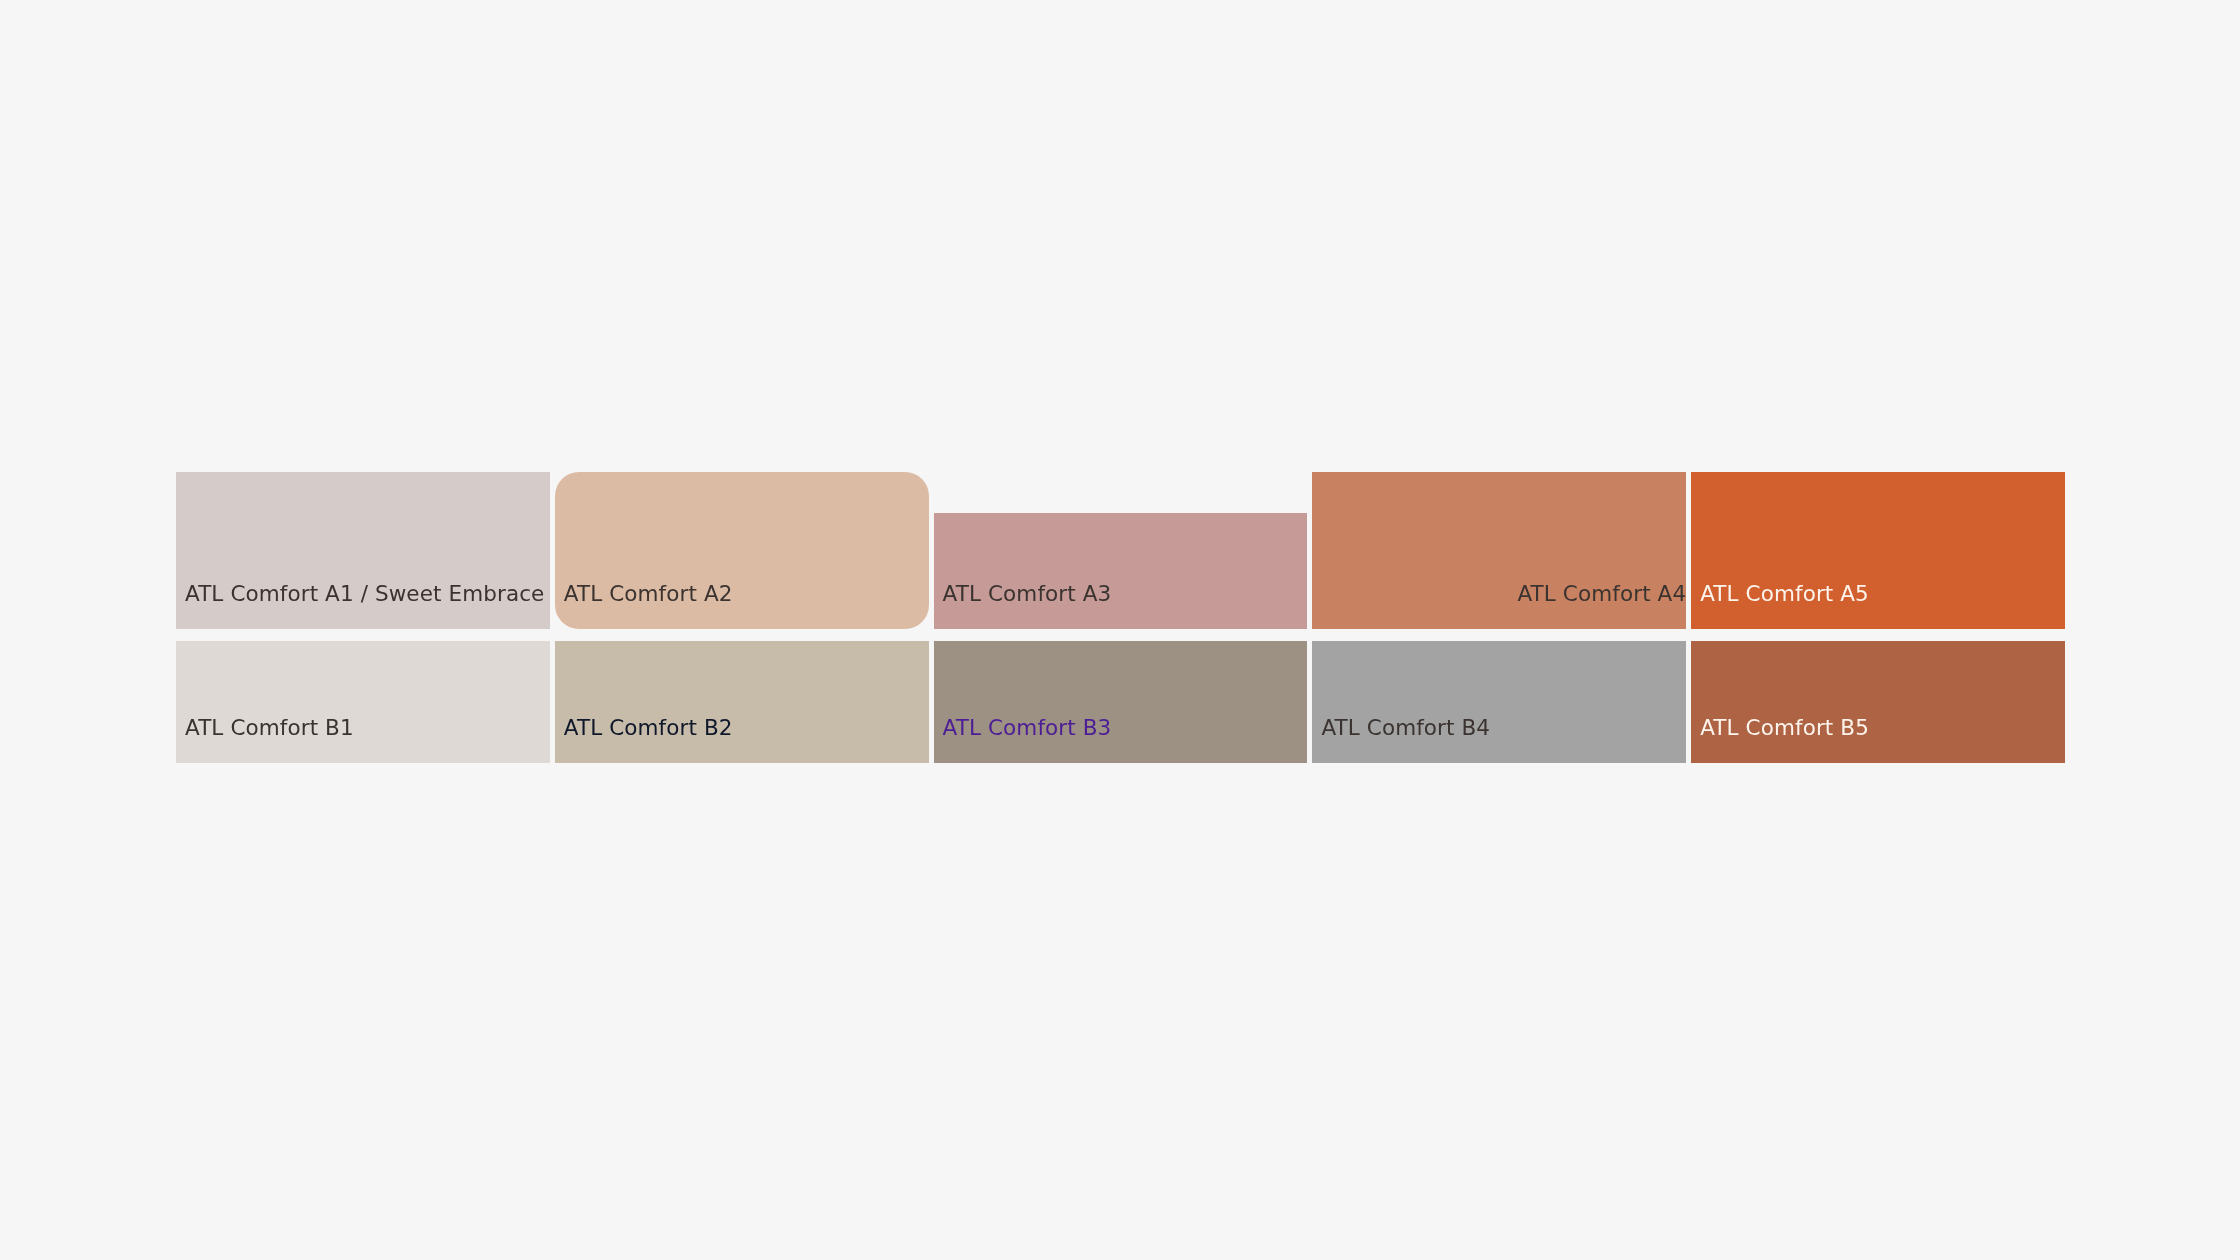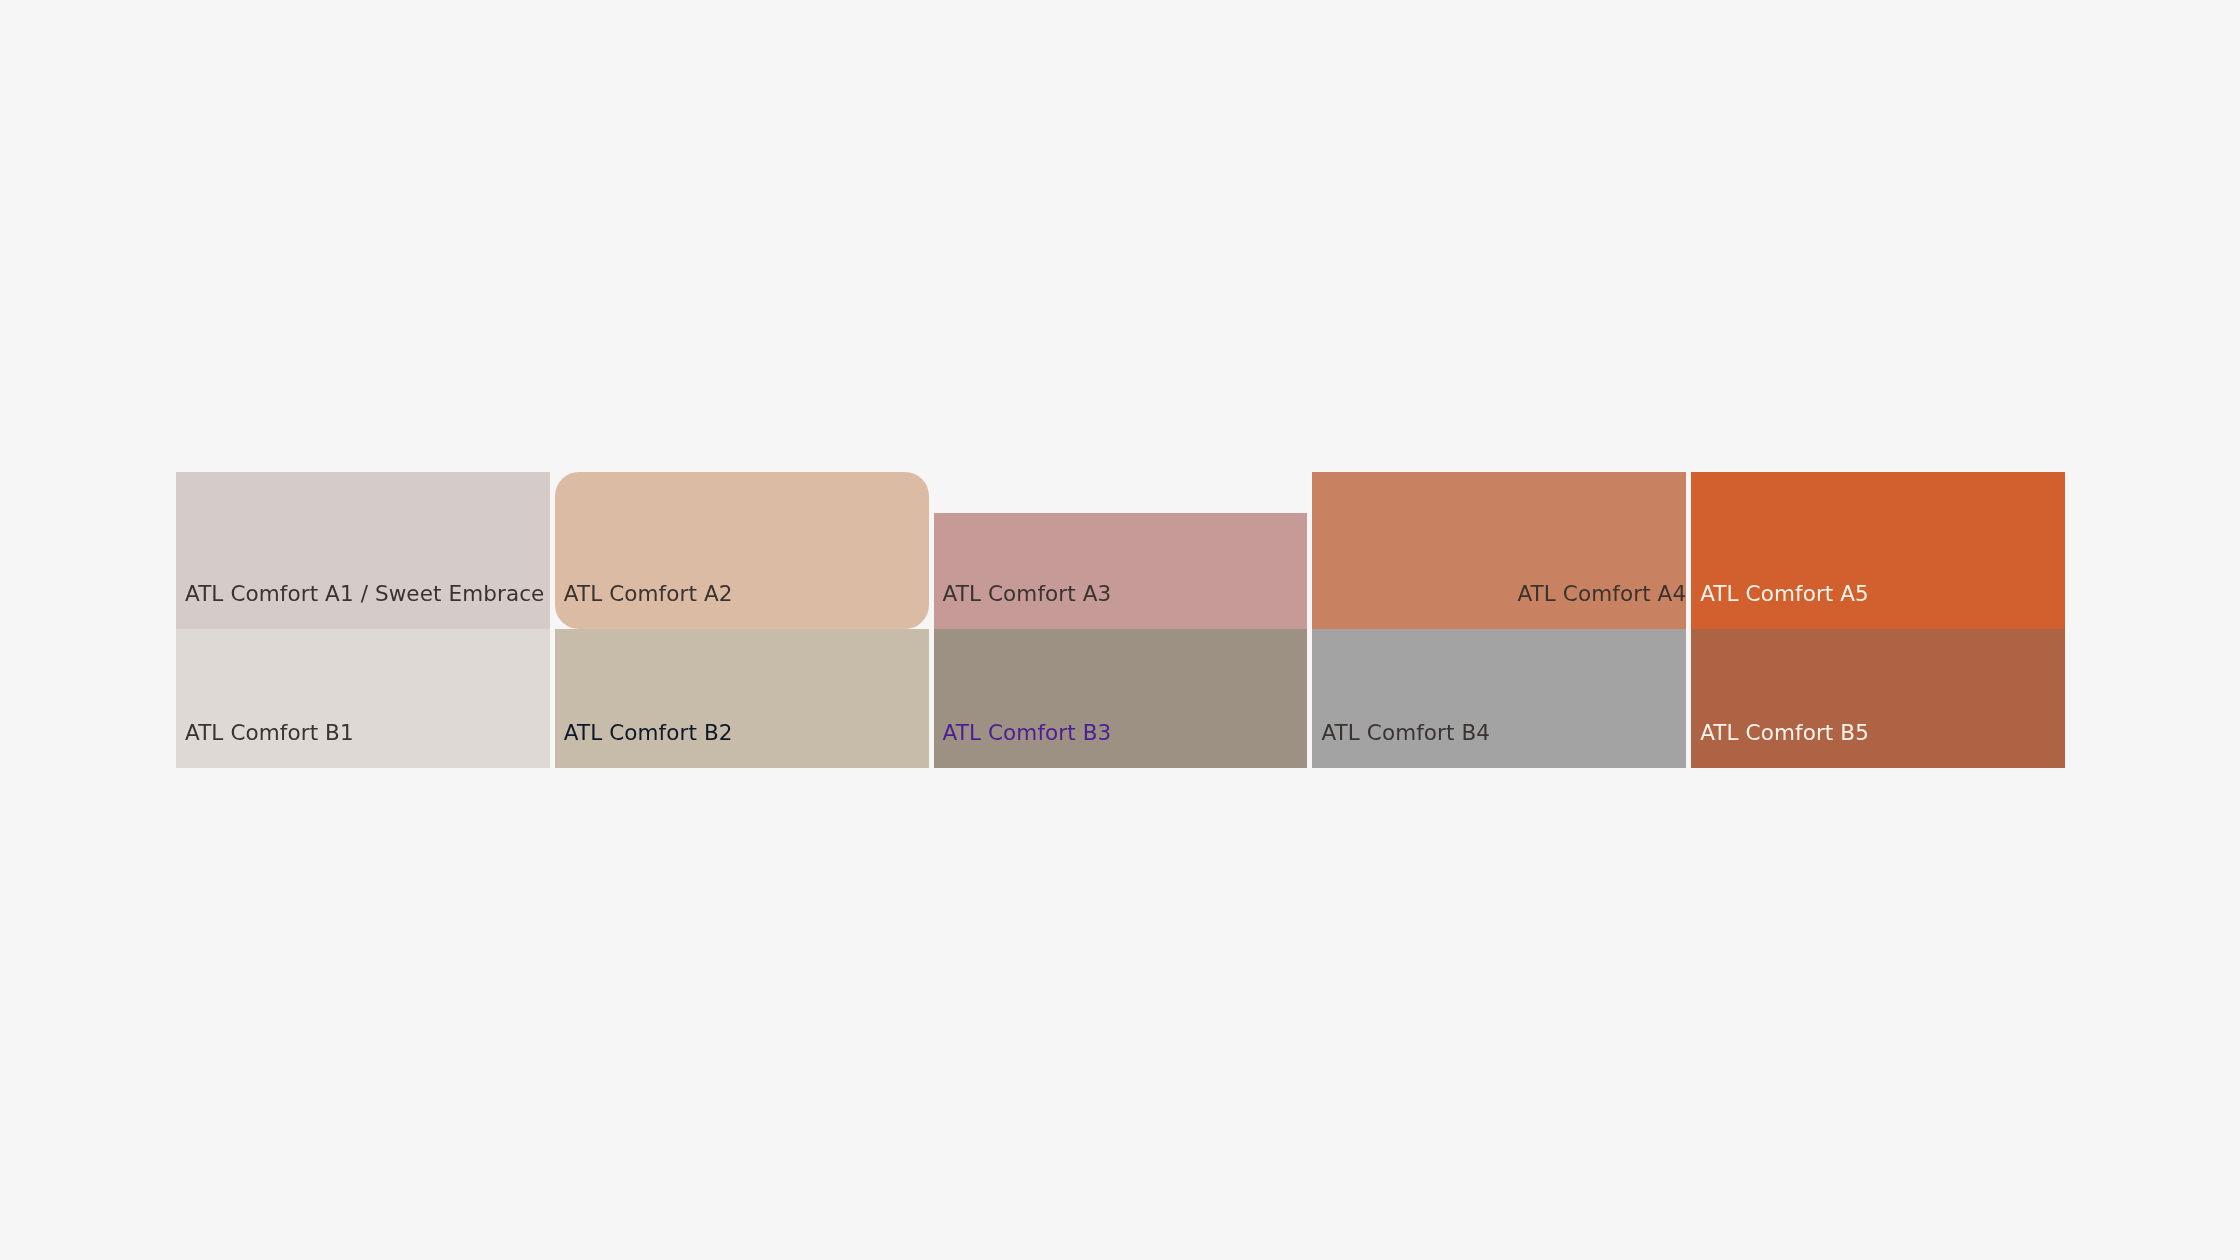--- a/index.html
+++ b/index.html
@@ -17,32 +17,32 @@
   }
 
   #palette-grid {
     position: absolute;
     left: 176px;
     top: 472px;
     width: 1889px;
     height: 315px;
     display: flex;
     flex-direction: column;
-    gap: 0;
+    gap: 12px;
   }
 
   .palette-row {
     display: flex;
     flex-direction: row;
     gap: 5px;
     width: 100%;
   }
 
   #row-a { height: 157px; }
-  #row-b { height: 139px; }
+  #row-b { height: 122px; }
 
   .swatch {
     flex: 1 1 0;
     position: relative;
     display: flex;
     align-items: flex-end;
     box-sizing: border-box;
     overflow: hidden;
   }
 

